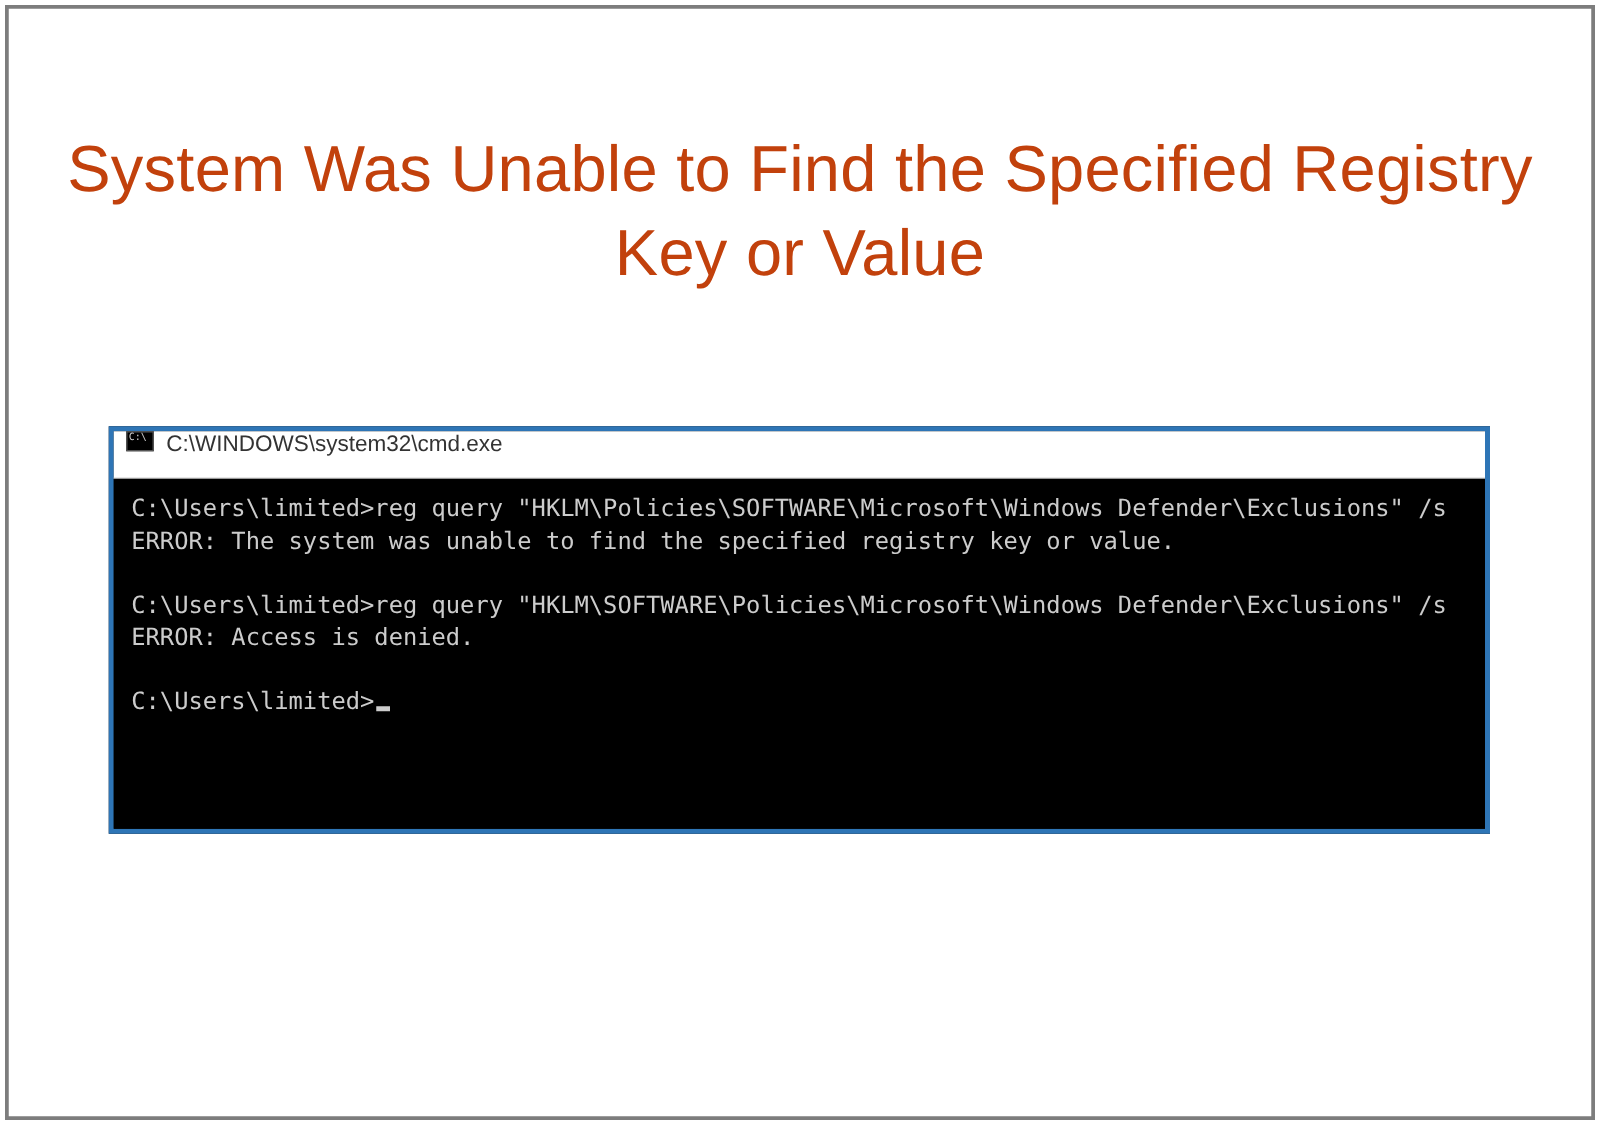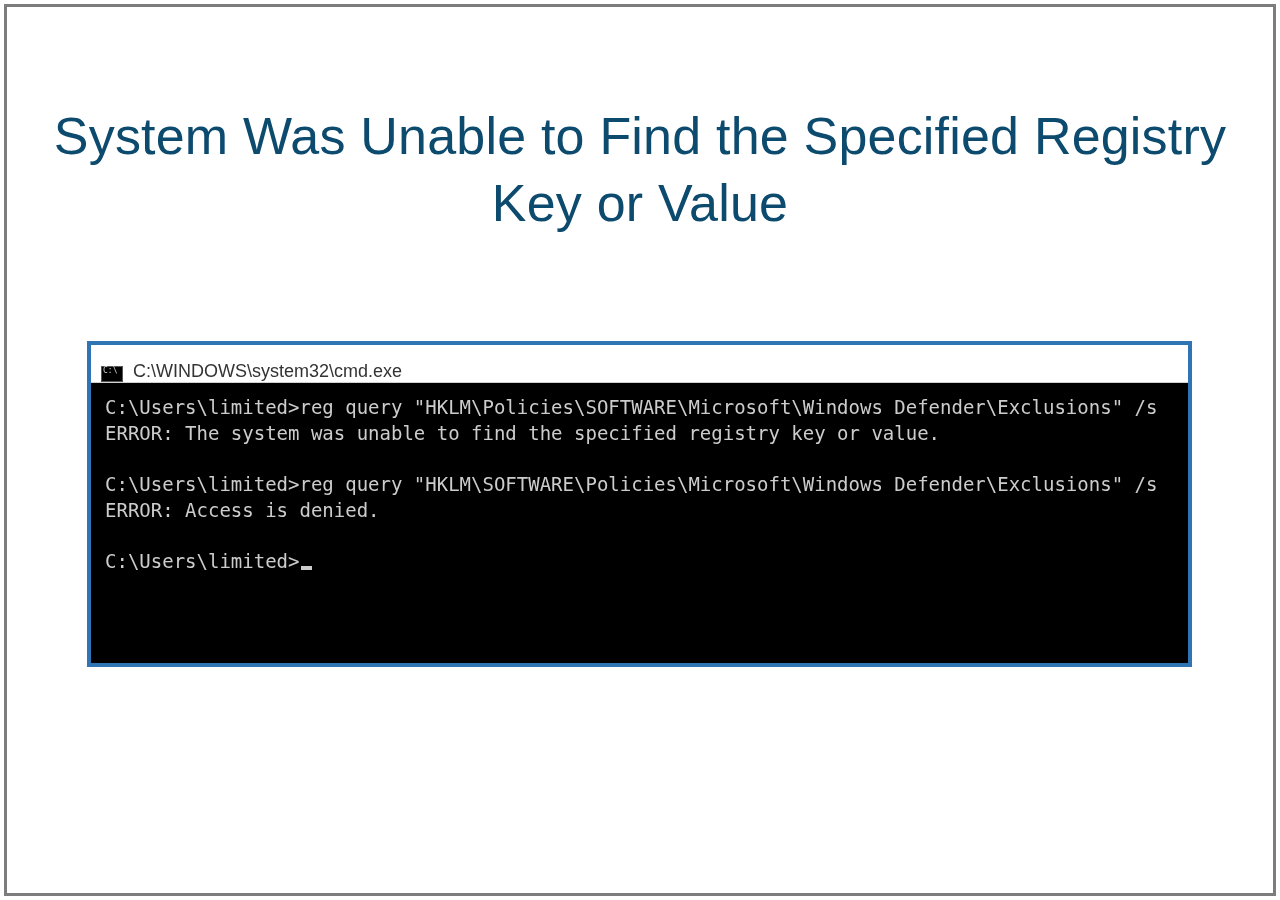--- a/index.html
+++ b/index.html
@@ -8,39 +8,39 @@
     position: absolute;
     left: 4px; top: 4px;
     width: 1272px; height: 892px;
     border: 3px solid #7d7d7d;
     background: #fff;
   }
   .heading {
     text-align: center;
     font-size: 52px;
     font-weight: 400;
-    color: #0c4a6e;
+    color: #c2410c;
     line-height: 1.28;
     margin-top: 96px;
     letter-spacing: 0.2px;
     font-family: "Segoe UI", Arial, sans-serif;
   }
   .cmd-window {
     position: absolute;
     left: 80px;
     top: 334px;
     width: 1105px;
     border: 4px solid #2e75b6;
     background: #000;
   }
   .cmd-titlebar {
     background: #fff;
     height: 38px;
     display: flex;
-    align-items: flex-end;
+    align-items: flex-start;
     padding-left: 10px;
     border-bottom: 1px solid #d0d0d0;
   }
   .cmd-icon {
     width: 22px; height: 16px;
     background: #000;
     border: 1px solid #555;
     margin-right: 10px;
     position: relative;
     flex: 0 0 auto;

